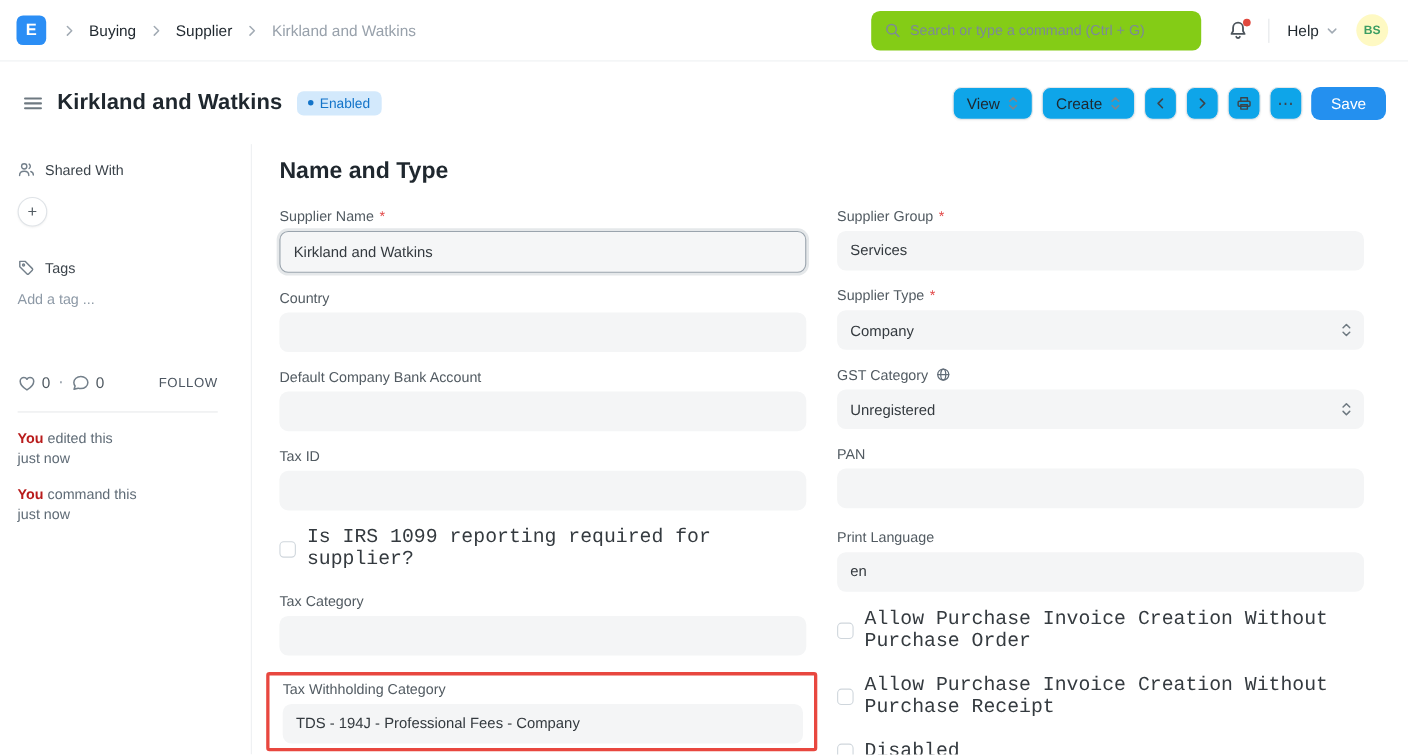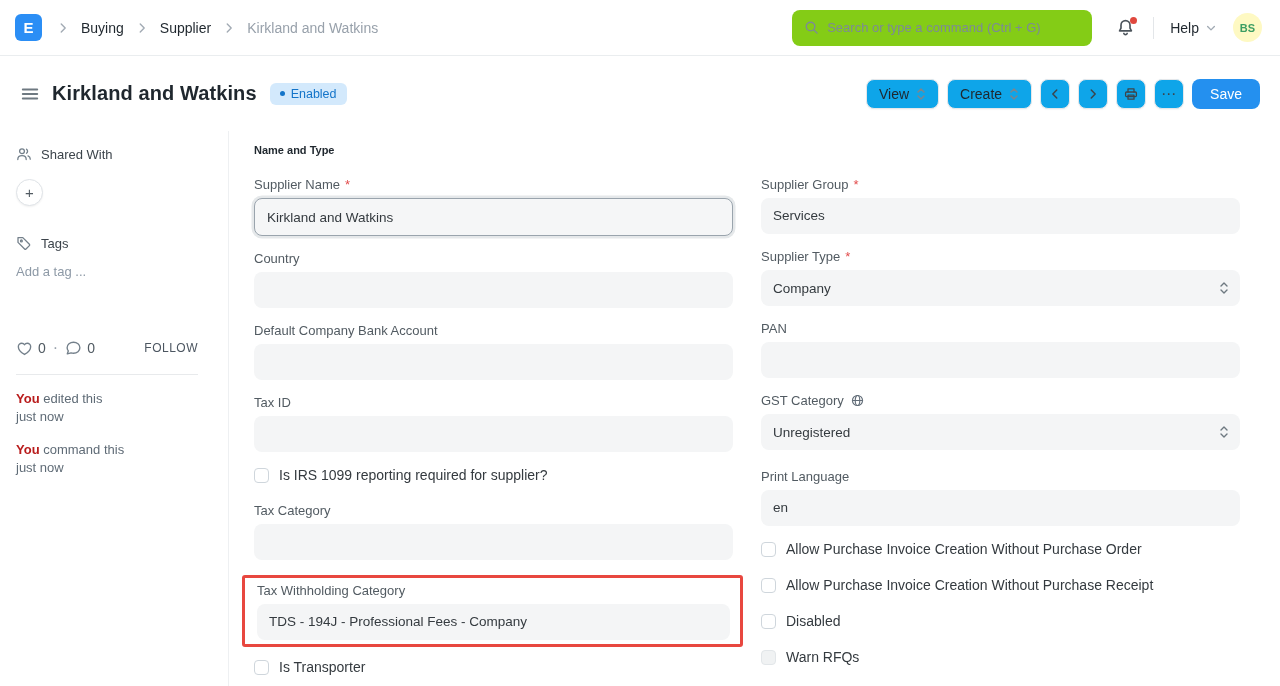--- a/index.html
+++ b/index.html
@@ -64,37 +64,37 @@
   .count-group { display:flex; align-items:center; gap:5px; color:#505a62; font-size:14px; cursor:pointer; }
   .sep-dot { color:#98a1ab; margin:0 7px; }
   .follow { margin-left:auto; font-size:12px; letter-spacing:.5px; color:#4c5661; cursor:pointer; }
   .sb-hr { border:none; border-top:1px solid #e8eaec; margin:17px 14px 15px 0; }
   .activity p { font-size:13px; color:#5f6b76; line-height:18px; margin-bottom:15px; }
   .activity b { color:#b91c1c;margin-top:24px; }
   .activity .time { display:block; }
 
   
   .form-area { flex:1; padding:13px 40px 0 25px; }
-  .section-title { font-size:11px; font-weight:700; color:#1f272e; margin-bottom:21px; }
+  .section-title { font-size:21px; font-weight:700; color:#1f272e; margin-bottom:21px; }
   .grid { display:grid; grid-template-columns:1fr 1fr; column-gap:28px; }
   .field { margin-bottom:15px; }
   .flabel { font-size:13px; color:#525b62; margin-bottom:6px; display:flex; align-items:center; gap:5px; }
   .req { color:#e24c4c; }
   .fctrl { width:100%; height:36px; background:#f4f5f6; border:none; border-radius:8px;
     padding:0 12px; font-size:13.5px; color:#343a3f; font-family:inherit; display:flex;
     align-items:center; outline:none; }
   input.fctrl { display:block; line-height:36px; }
   .fctrl.focused { height:38px; border:1px solid #9aa4ad; box-shadow:0 0 0 2.5px #e5e8ea; background:#f5f6f7; }
   .selectish { position:relative; cursor:pointer; }
   .selectish .ud { position:absolute; right:11px; top:50%; transform:translateY(-50%); color:#6e7981; display:flex; }
   .globe { display:flex; color:#626d78; margin-left:2px; }
   .check { display:flex; align-items:center; gap:10px; margin:12px 0 20px; cursor:pointer; }
   .check .box { width:15px; height:15px; border:1px solid #cfd6dc; border-radius:4px; background:#fff; flex-shrink:0; }
   .check .box.dim { background:#f0f2f3; border-color:#e2e6e9; }
-  .check .clabel { font-size:14px; color:#343a3f; }
+  .check .clabel { font-size:18px; color:#343a3f;font-family:Liberation Mono, monospace; }
   .hl-box { border:3px solid #e8473f; border-radius:3px; margin:14px -10px 10px -12px;
     padding:5px 10px 4px 12px; }
   .hl-box .field { margin-bottom:0; }
 </style>
 </head>
 <body>
 
 <header class="navbar">
   <div class="logo">
     <span>E</span>
@@ -359,47 +359,47 @@
               <svg width="10" height="14" viewBox="0 0 10 14" fill="none" stroke="currentColor" stroke-width="1.4" stroke-linecap="round" stroke-linejoin="round">
                   <polyline points="2,5 5,2 8,5"></polyline>
                   <polyline points="2,9 5,12 8,9"></polyline>
                 </svg>
             </span>
           </div>
         </div>
 
         <div class="field">
           <div class="flabel">
-            <span>PAN</span>
-          </div>
-          <input class="fctrl" value="" style="">
-        </div>
-
-        <div class="field">
-          <div class="flabel">
             <span>GST Category</span>
             <span class="globe">
               <svg width="13" height="13" viewBox="0 0 16 16" fill="none" stroke="currentColor" stroke-width="1.4" stroke-linecap="round">
                   <circle cx="8" cy="8" r="6.2"></circle>
                   <ellipse cx="8" cy="8" rx="2.8" ry="6.2"></ellipse>
                   <line x1="1.8" y1="8" x2="14.2" y2="8"></line>
                 </svg>
             </span>
           </div>
           <div class="fctrl selectish">
             <span>Unregistered</span>
             <span class="ud">
               <svg width="10" height="14" viewBox="0 0 10 14" fill="none" stroke="currentColor" stroke-width="1.4" stroke-linecap="round" stroke-linejoin="round">
                   <polyline points="2,5 5,2 8,5"></polyline>
                   <polyline points="2,9 5,12 8,9"></polyline>
                 </svg>
             </span>
           </div>
         </div>
 
+        <div class="field">
+          <div class="flabel">
+            <span>PAN</span>
+          </div>
+          <input class="fctrl" value="" style="">
+        </div>
+
         <div class="field" style="margin-top:19px">
           <div class="flabel">
             <span>Print Language</span>
           </div>
           <input class="fctrl" value="en" style="">
         </div>
 
         <label class="check">
           <span class="box"></span>
           <span class="clabel">Allow Purchase Invoice Creation Without Purchase Order</span>

